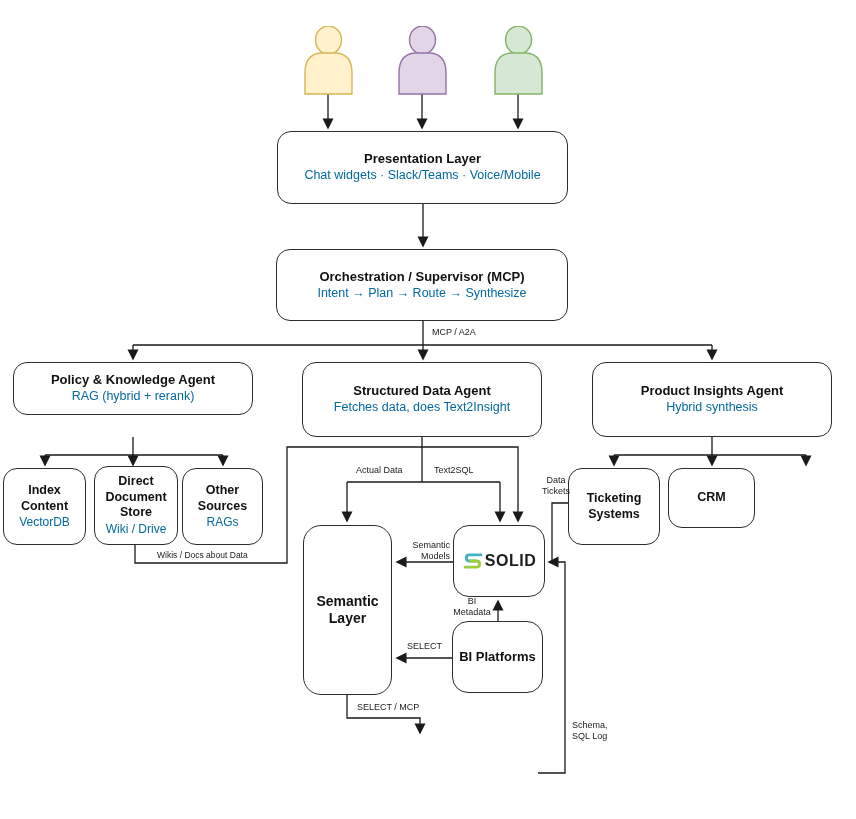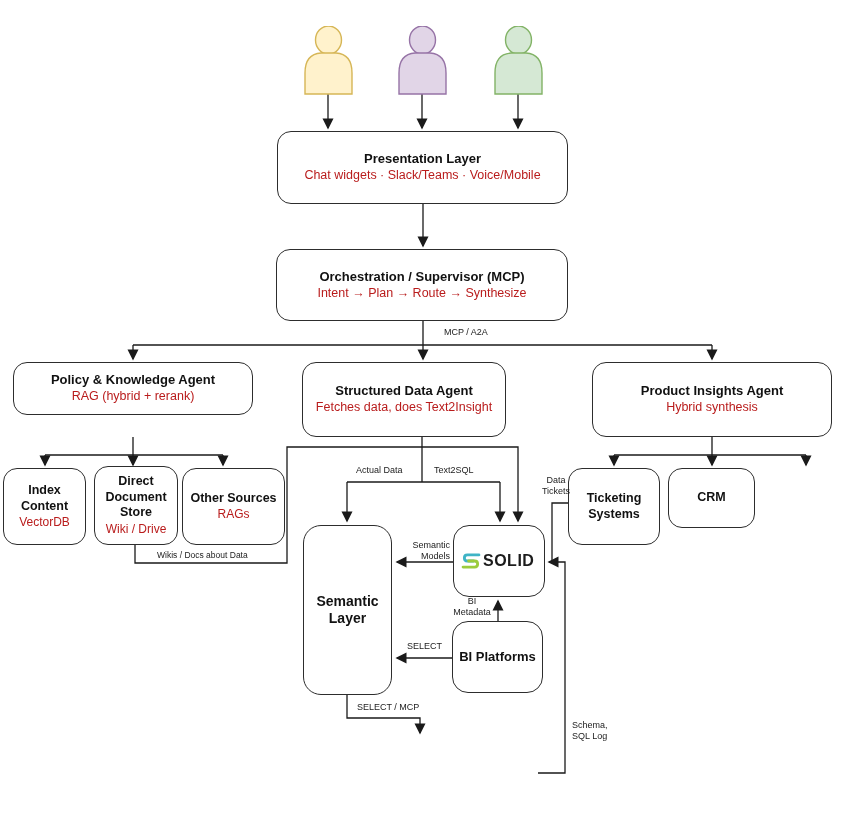--- a/index.html
+++ b/index.html
@@ -5,25 +5,25 @@
   html,body{margin:0;padding:0;background:#ffffff;}
   #canvas{
     position:relative;width:856px;height:819px;background:#ffffff;
     font-family:"Liberation Sans","DejaVu Sans",sans-serif;color:#1a1a1a;
     overflow:hidden;
   }
   svg.layer{position:absolute;left:0;top:0;pointer-events:none;}
   .node{
     position:absolute;box-sizing:border-box;background:#fff;
     border:1.4px solid #2d2d2d;border-radius:14px;
-    display:flex;flex-direction:column;justify-content:center;
+    display:flex;flex-direction:column;align-items:center;justify-content:center;
     text-align:center;padding:4px 6px;line-height:1.25;
   }
   .node .title{font-weight:bold;font-size:13px;color:#111;}
-  .node .sub{font-size:12.5px;color:#b91c1c;margin-top:1px;}
+  .node .sub{font-size:12.5px;color:#0369a1;margin-top:1px;}
   .node.small .title{font-size:12.5px;}
   .node.small .sub{font-size:12px;}
   .node.tall{border-radius:18px;}
   .edge-label{
     position:absolute;font-size:9px;color:#222;line-height:1.25;
     white-space:nowrap;
   }
   .edge-label.wrap{white-space:normal;}
   .person{position:absolute;}
   .solid-row{display:flex;align-items:center;gap:1px;}
@@ -114,41 +114,41 @@
   <div class="node" style="left:276px;top:249px;width:292px;height:72px">
     <div class="title">Orchestration / Supervisor (MCP)</div>
     <div class="sub">Intent → Plan → Route → Synthesize</div>
   </div>
 
   <div class="node" style="left:13px;top:362px;width:240px;height:53px">
     <div class="title">Policy &amp; Knowledge Agent</div>
     <div class="sub">RAG (hybrid + rerank)</div>
   </div>
 
-  <div class="node" style="left:302px;top:362px;width:204px;height:75px">
+  <div class="node" style="left:302px;top:362px;width:240px;height:75px">
     <div class="title">Structured Data Agent</div>
     <div class="sub">Fetches data, does Text2Insight</div>
   </div>
 
   <div class="node" style="left:592px;top:362px;width:240px;height:75px">
     <div class="title">Product Insights Agent</div>
     <div class="sub">Hybrid synthesis</div>
   </div>
 
   <div class="node small" style="left:3px;top:468px;width:83px;height:77px">
     <div class="title">Index Content</div>
     <div class="sub">VectorDB</div>
   </div>
 
   <div class="node small" style="left:94px;top:466px;width:84px;height:79px">
     <div class="title">Direct Document Store</div>
     <div class="sub">Wiki / Drive</div>
   </div>
 
-  <div class="node small" style="left:182px;top:468px;width:103px;height:77px">
+  <div class="node small" style="left:182px;top:468px;width:81px;height:77px">
     <div class="title">Other Sources</div>
     <div class="sub">RAGs</div>
   </div>
 
   <div class="node small" style="left:568px;top:468px;width:92px;height:77px">
     <div class="title">Ticketing Systems</div>
   </div>
 
   <div class="node small" style="left:668px;top:468px;width:87px;height:60px">
     <div class="title">CRM</div>
@@ -169,21 +169,21 @@
 
   <div class="node small" style="left:452px;top:621px;width:91px;height:72px;border-radius:16px">
     <div class="title" style="font-size:13px">BI Platforms</div>
   </div>
 
   <div class="node tall" style="left:303px;top:525px;width:89px;height:170px">
     <div class="title" style="font-size:14px">Semantic Layer</div>
   </div>
 
 
-  <div class="edge-label" style="left:444px;top:327px">MCP / A2A</div>
+  <div class="edge-label" style="left:432px;top:327px">MCP / A2A</div>
   <div class="edge-label" style="left:356px;top:465px">Actual Data</div>
   <div class="edge-label" style="left:434px;top:465px">Text2SQL</div>
   <div class="edge-label" style="left:157px;top:550px;font-size:8.5px">Wikis / Docs about Data</div>
   <div class="edge-label wrap" style="left:538px;top:475px;width:36px;text-align:center">Data Tickets</div>
   <div class="edge-label wrap" style="left:398px;top:540px;width:52px;text-align:right">Semantic Models</div>
   <div class="edge-label wrap" style="left:452px;top:596px;width:40px;text-align:center">BI Metadata</div>
   <div class="edge-label" style="left:407px;top:641px">SELECT</div>
   <div class="edge-label" style="left:357px;top:702px">SELECT / MCP</div>
   <div class="edge-label wrap" style="left:572px;top:720px;width:50px">Schema, SQL Log</div>
 

